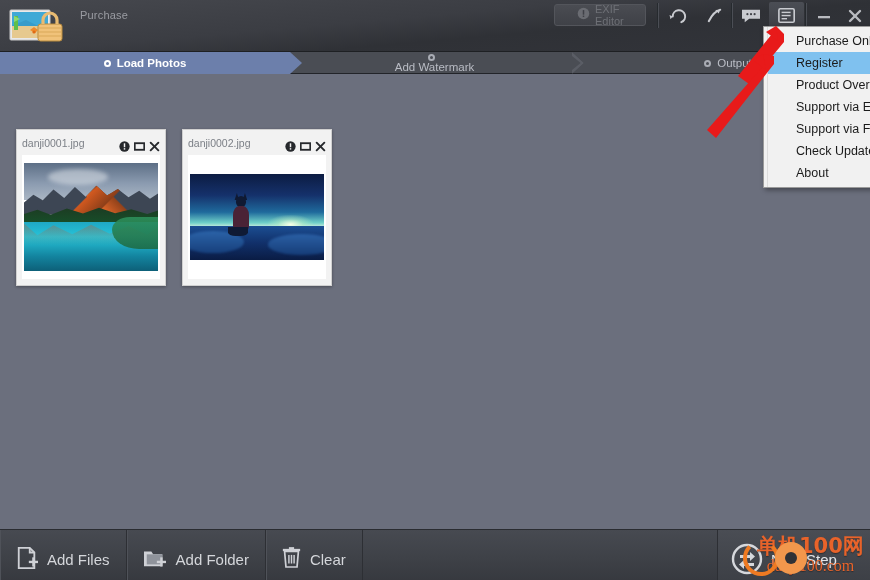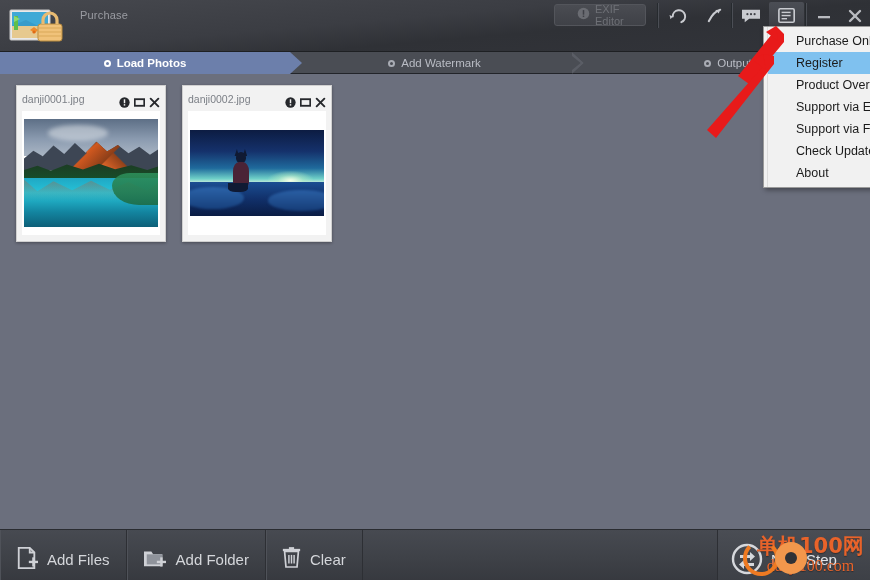--- a/index.html
+++ b/index.html
@@ -67,41 +67,41 @@
     display: inline-block; width: 7px; height: 7px; border-radius: 50%;
     border: 2px solid #a9acb4; margin-right: 6px;
   }
   #step1 { left: 0; width: 290px; background: #6c7fab; color: #fff; font-weight: bold; }
   #step1 .dot { border-color: #fff; }
   #step1-arrow {
     position: absolute; left: 290px; top: 0; width: 0; height: 0;
     border-top: 11px solid transparent; border-bottom: 11px solid transparent;
     border-left: 12px solid #6c7fab;
   }
-  #step2 { left: 302px; width: 265px; }
+  #step2 { left: 302px; width: 265px; flex-direction: column; }
   #step2-arrow {
     position: absolute; left: 572px; top: 0; width: 0; height: 0;
     border-top: 11px solid transparent; border-bottom: 11px solid transparent;
     border-left: 12px solid transparent;
   }
   #step2-arrow::after {
     content:''; position:absolute; left:-12px; top:-11px;
     border-top: 11px solid transparent; border-bottom: 11px solid transparent;
     border-left: 12px solid #5a5d65; width:0; height:0;
     clip-path: polygon(0 0, 100% 50%, 0 100%, 0 82%, 72% 50%, 0 18%);
   }
   #step3 { left: 586px; width: 284px; }
 
   
   #canvas {
     position: absolute; left: 0; top: 74px; width: 870px; height: 455px;
     background: #6b6f7d;
     padding: 11px 0 0 16px;
   }
-  #thumbs { display: flex; gap: 16px; align-items: flex-start; }
+  #thumbs { display: flex; gap: 16px; align-items: flex-start; margin-top: 44px; }
   .card {
     width: 150px; background: #f2f2f2;
     border: 1px solid #d0d0d0;
     box-shadow: 0 1px 3px rgba(0,0,0,.32);
     padding: 5px 5px 6px 5px;
   }
   .card-head {
     display: flex; align-items: center; height: 16px; margin-bottom: 4px;
   }
   .card-name {

